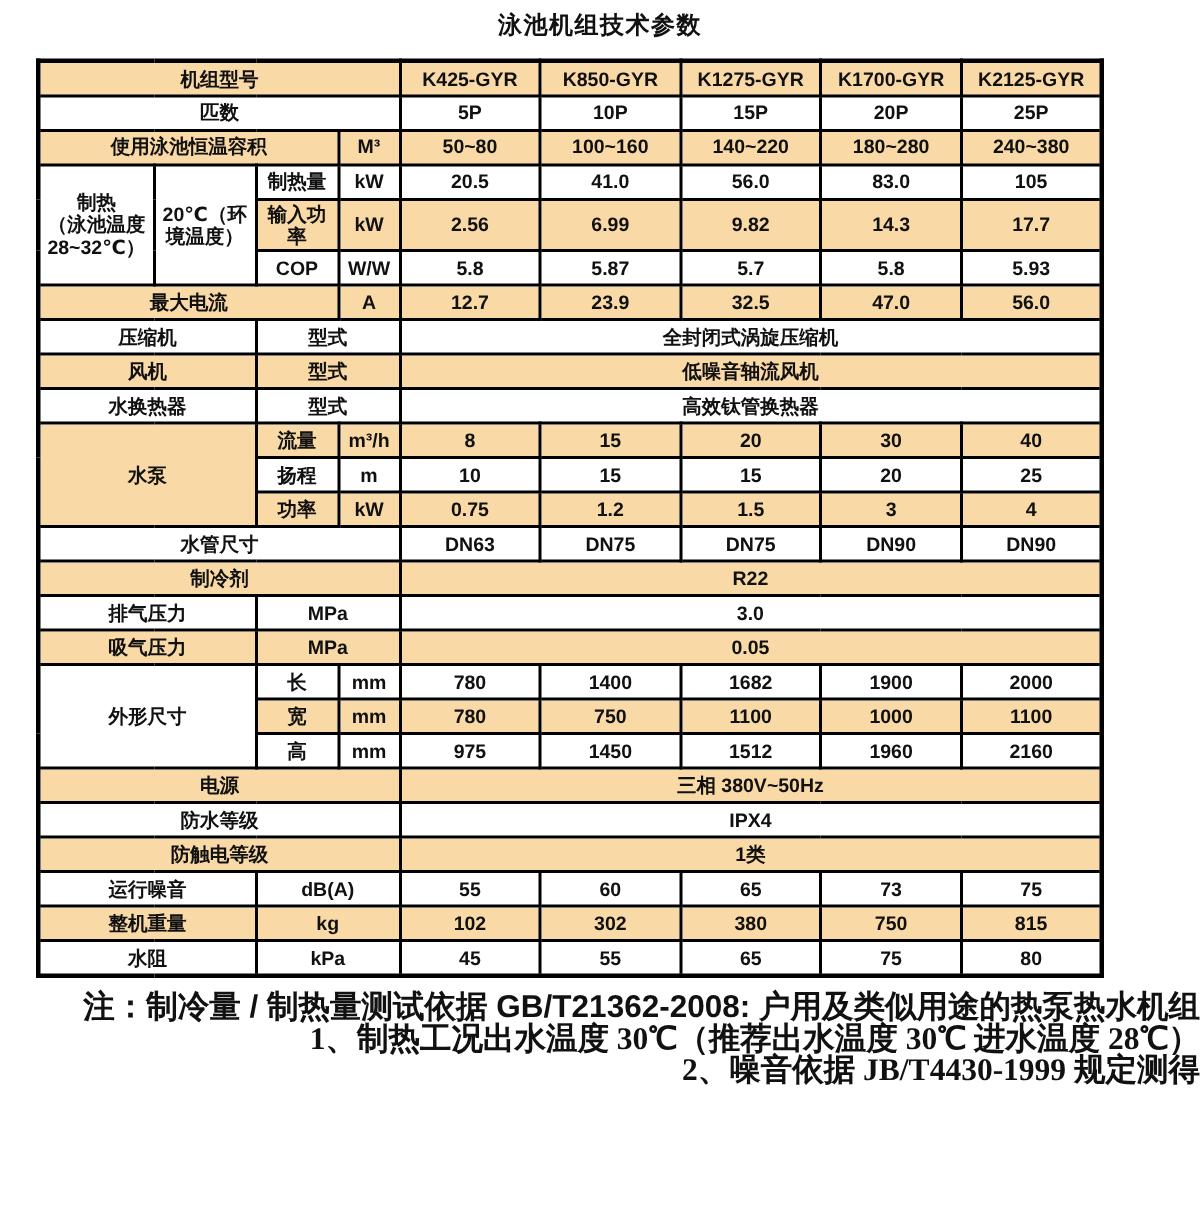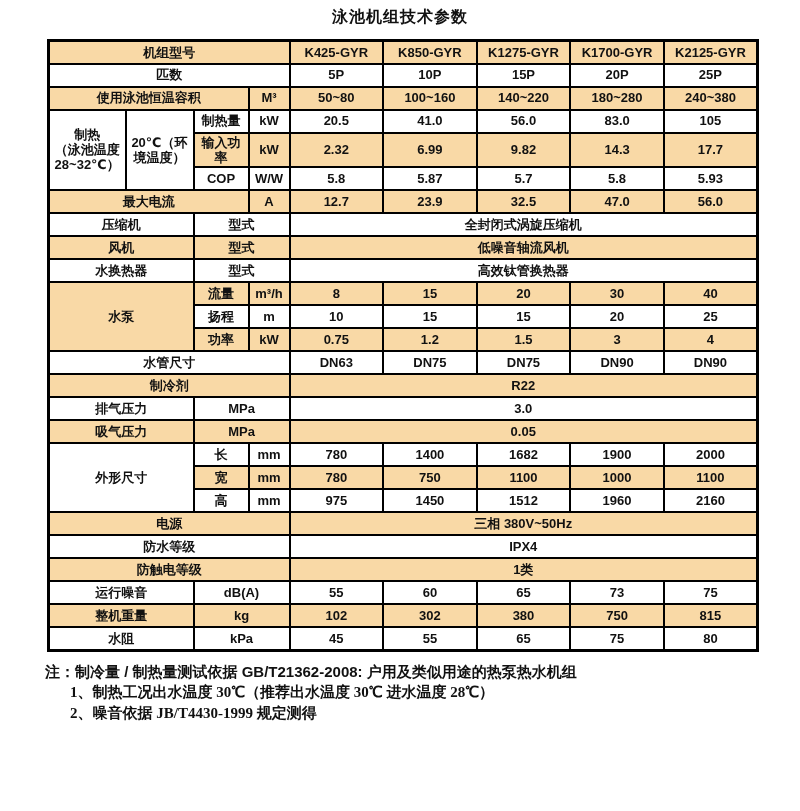--- a/index.html
+++ b/index.html
@@ -21,44 +21,45 @@
     text-align:center;
     font-size:16px;
     font-weight:bold;
     padding-top:7px;
     letter-spacing:1px;
   }
   table.spec{
     border-collapse:collapse;
     table-layout:fixed;
     width:712px;
-    margin:11px 0 0 47px;
+    margin:11px 0 0 24px;
     border:3px solid var(--border);
   }
   table.spec td{
     border:2px solid var(--border);
     text-align:center;
     vertical-align:middle;
     font-size:13px;
     font-weight:bold;
     height:23px;
     padding:1px 2px;
     line-height:1.18;
     white-space:pre-line;
     overflow:hidden;
   }
   tr.orange td{background:var(--row-fill);}
   tr.white td{background:var(--row-alt);}
   td.cell-white{background:var(--row-alt) !important;}
   td.cell-orange{background:var(--row-fill) !important;}
   .notes{
     margin:9px 0 0 45px;
-    font-size:15px;
+    font-size:21px;
     font-weight:bold;
     line-height:21px;
+    text-align:right;
   }
   .note-head{white-space:nowrap;}
   .note-item{margin-left:25px;font-family:Liberation Serif, serif;}
 </style>
 </head>
 <body>
 
 <div class="page-title">泳池机组技术参数</div>
 
 <table class="spec">
@@ -109,21 +110,21 @@
         <td>kW</td>
         <td>20.5</td>
         <td>41.0</td>
         <td>56.0</td>
         <td>83.0</td>
         <td>105</td>
       </tr>
       <tr class="orange">
         <td>输入功率</td>
         <td>kW</td>
-        <td>2.32</td>
+        <td>2.56</td>
         <td>6.99</td>
         <td>9.82</td>
         <td>14.3</td>
         <td>17.7</td>
       </tr>
       <tr class="white">
         <td>COP</td>
         <td>W/W</td>
         <td>5.8</td>
         <td>5.87</td>

